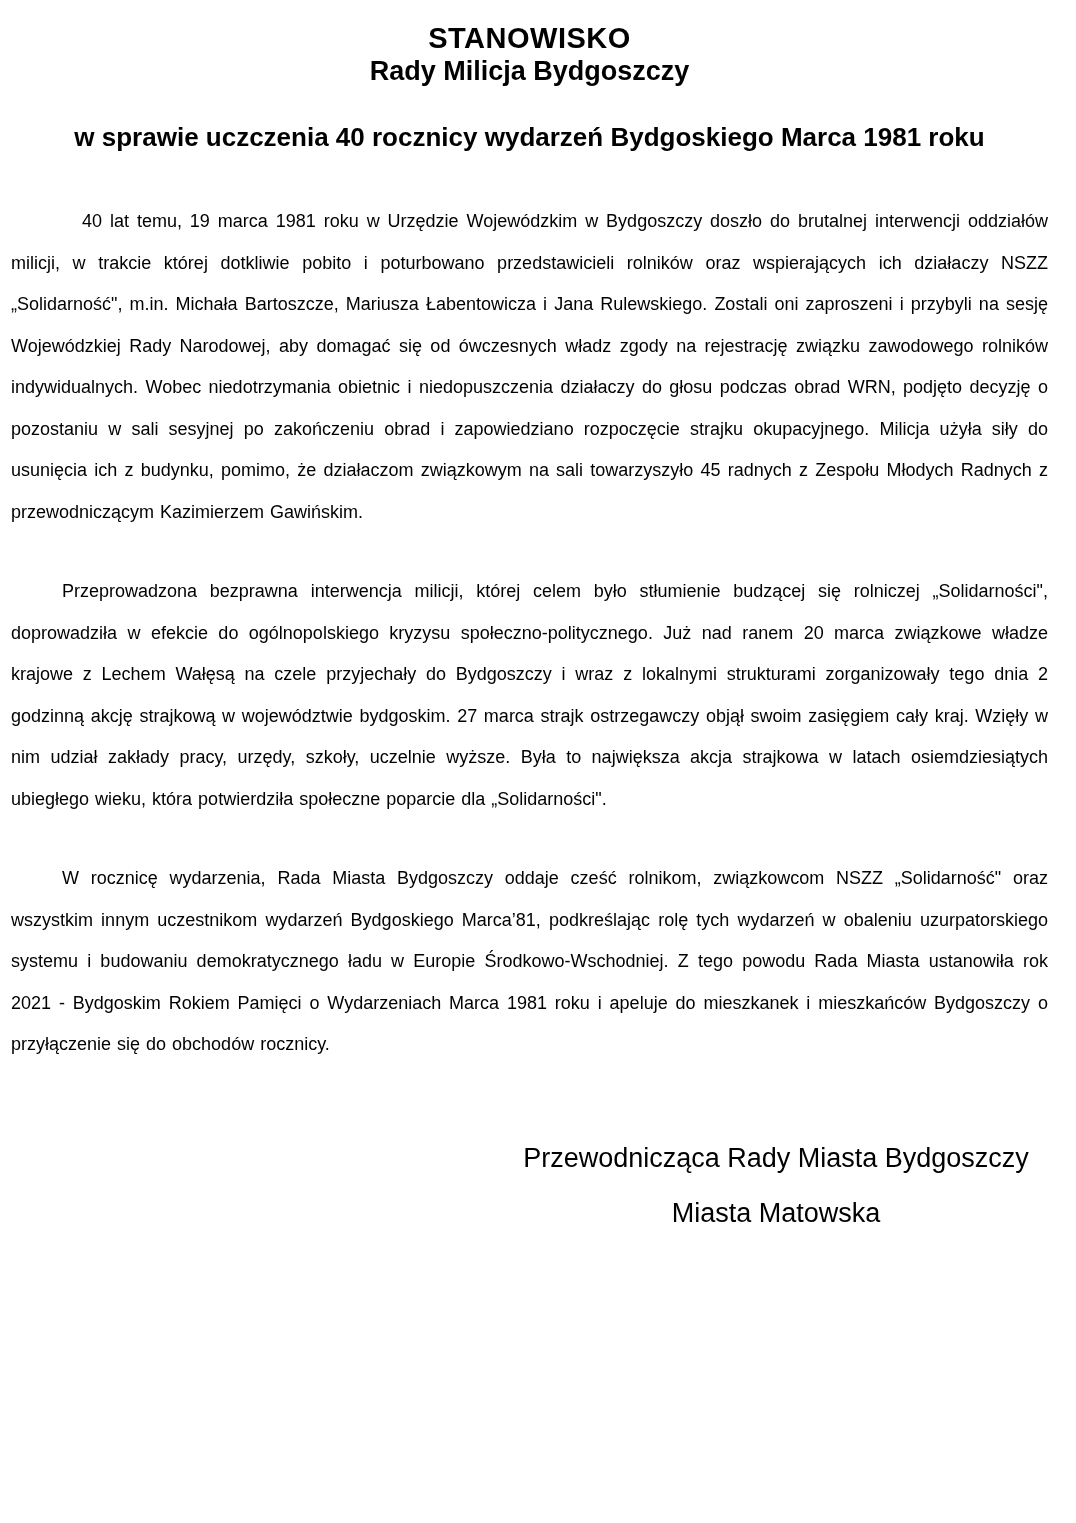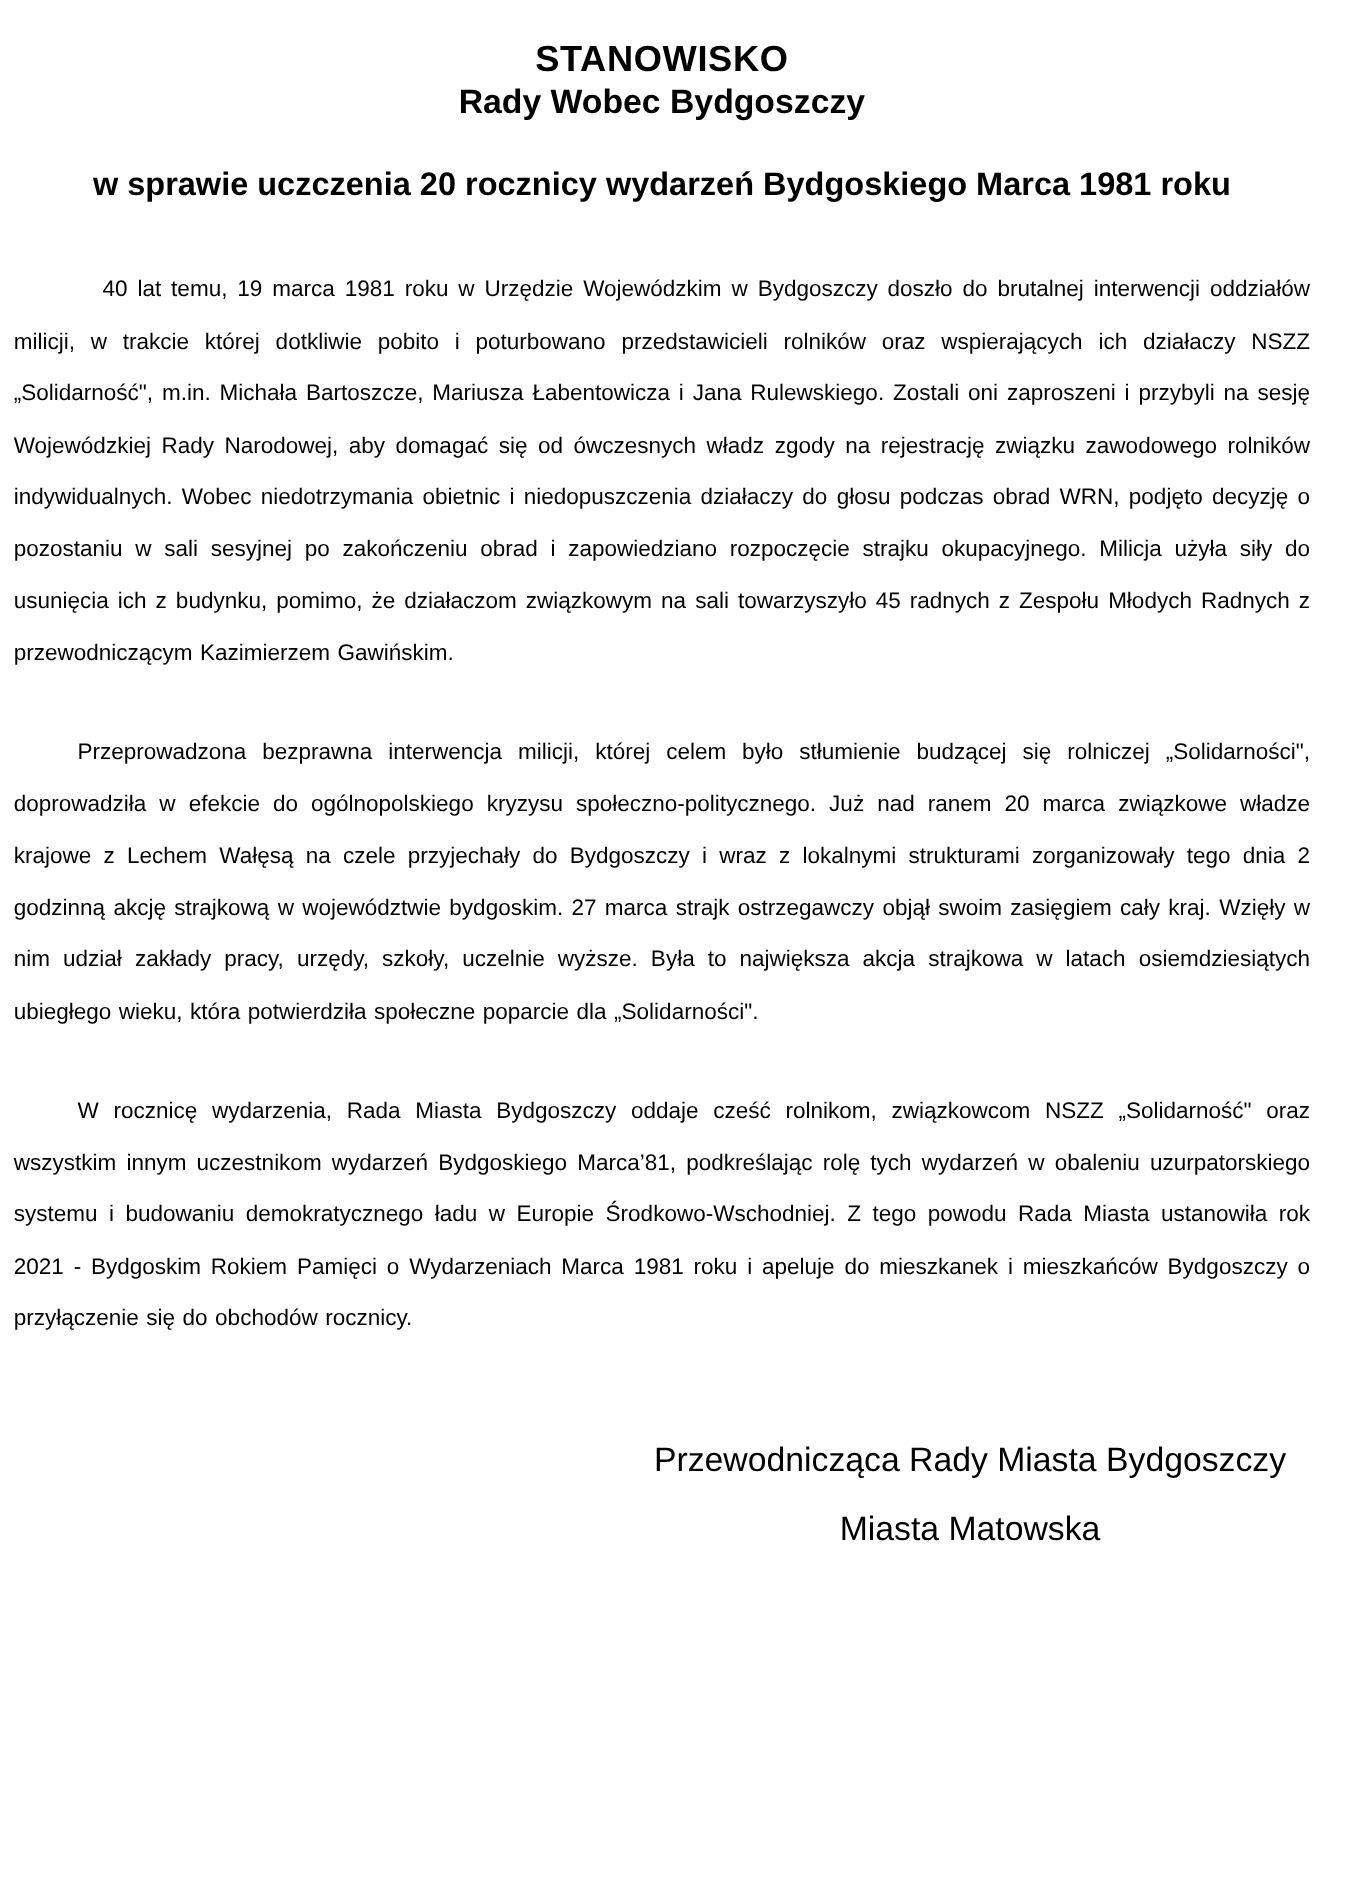--- a/index.html
+++ b/index.html
@@ -11,21 +11,21 @@
     width: 1076px;
     height: 1523px;
     color: #000000;
     font-family: "Liberation Sans", "DejaVu Sans", sans-serif;
     -webkit-font-smoothing: antialiased;
   }
   .page {
     box-sizing: border-box;
     width: 1076px;
     height: 1295px;
-    padding: 32px 28px 0 11px;
+    padding: 22px 28px 0 11px;
     overflow: hidden;
     background: #ffffff;
   }
   .doc-header {
     text-align: center;
   }
   .doc-title {
     margin: 0;
     font-size: 29px;
     font-weight: bold;
@@ -73,22 +73,22 @@
     margin: 0;
   }
 </style>
 </head>
 <body>
 
 <div class="page">
 
   <header class="doc-header">
     <h1 class="doc-title">STANOWISKO</h1>
-    <h2 class="doc-issuer">Rady Wobec Bydgoszczy</h2>
-    <h3 class="doc-subject">w sprawie uczczenia 20 rocznicy wydarzeń Bydgoskiego Marca 1981 roku</h3>
+    <h2 class="doc-issuer">Rady Milicja Bydgoszczy</h2>
+    <h3 class="doc-subject">w sprawie uczczenia 40 rocznicy wydarzeń Bydgoskiego Marca 1981 roku</h3>
   </header>
 
   <main class="doc-body">
     <p class="para para-first">40 lat temu, 19 marca 1981 roku w Urzędzie Wojewódzkim w Bydgoszczy doszło do brutalnej interwencji oddziałów milicji, w trakcie której dotkliwie pobito i poturbowano przedstawicieli rolników oraz wspierających ich działaczy NSZZ „Solidarność", m.in. Michała Bartoszcze, Mariusza Łabentowicza i Jana Rulewskiego. Zostali oni zaproszeni i przybyli na sesję Wojewódzkiej Rady Narodowej, aby domagać się od ówczesnych władz zgody na rejestrację związku zawodowego rolników indywidualnych. Wobec niedotrzymania obietnic i niedopuszczenia działaczy do głosu podczas obrad WRN, podjęto decyzję o pozostaniu w sali sesyjnej po zakończeniu obrad i zapowiedziano rozpoczęcie strajku okupacyjnego. Milicja użyła siły do usunięcia ich z budynku, pomimo, że działaczom związkowym na sali towarzyszyło 45 radnych z Zespołu Młodych Radnych z przewodniczącym Kazimierzem Gawińskim.</p>
     <p class="para">Przeprowadzona bezprawna interwencja milicji, której celem było stłumienie budzącej się rolniczej „Solidarności", doprowadziła w efekcie do ogólnopolskiego kryzysu społeczno-politycznego. Już nad ranem 20 marca związkowe władze krajowe z Lechem Wałęsą na czele przyjechały do Bydgoszczy i wraz z lokalnymi strukturami zorganizowały tego dnia 2 godzinną akcję strajkową w województwie bydgoskim. 27 marca strajk ostrzegawczy objął swoim zasięgiem cały kraj. Wzięły w nim udział zakłady pracy, urzędy, szkoły, uczelnie wyższe. Była to największa akcja strajkowa w latach osiemdziesiątych ubiegłego wieku, która potwierdziła społeczne poparcie dla „Solidarności".</p>
     <p class="para">W rocznicę wydarzenia, Rada Miasta Bydgoszczy oddaje cześć rolnikom, związkowcom NSZZ „Solidarność" oraz wszystkim innym uczestnikom wydarzeń Bydgoskiego Marca’81, podkreślając rolę tych wydarzeń w obaleniu uzurpatorskiego systemu i budowaniu demokratycznego ładu w Europie Środkowo-Wschodniej. Z tego powodu Rada Miasta ustanowiła rok 2021 - Bydgoskim Rokiem Pamięci o Wydarzeniach Marca 1981 roku i apeluje do mieszkanek i mieszkańców Bydgoszczy o przyłączenie się do obchodów rocznicy.</p>
   </main>
 
   <footer class="signature">
     <div class="sig-role">Przewodnicząca Rady Miasta Bydgoszczy</div>

